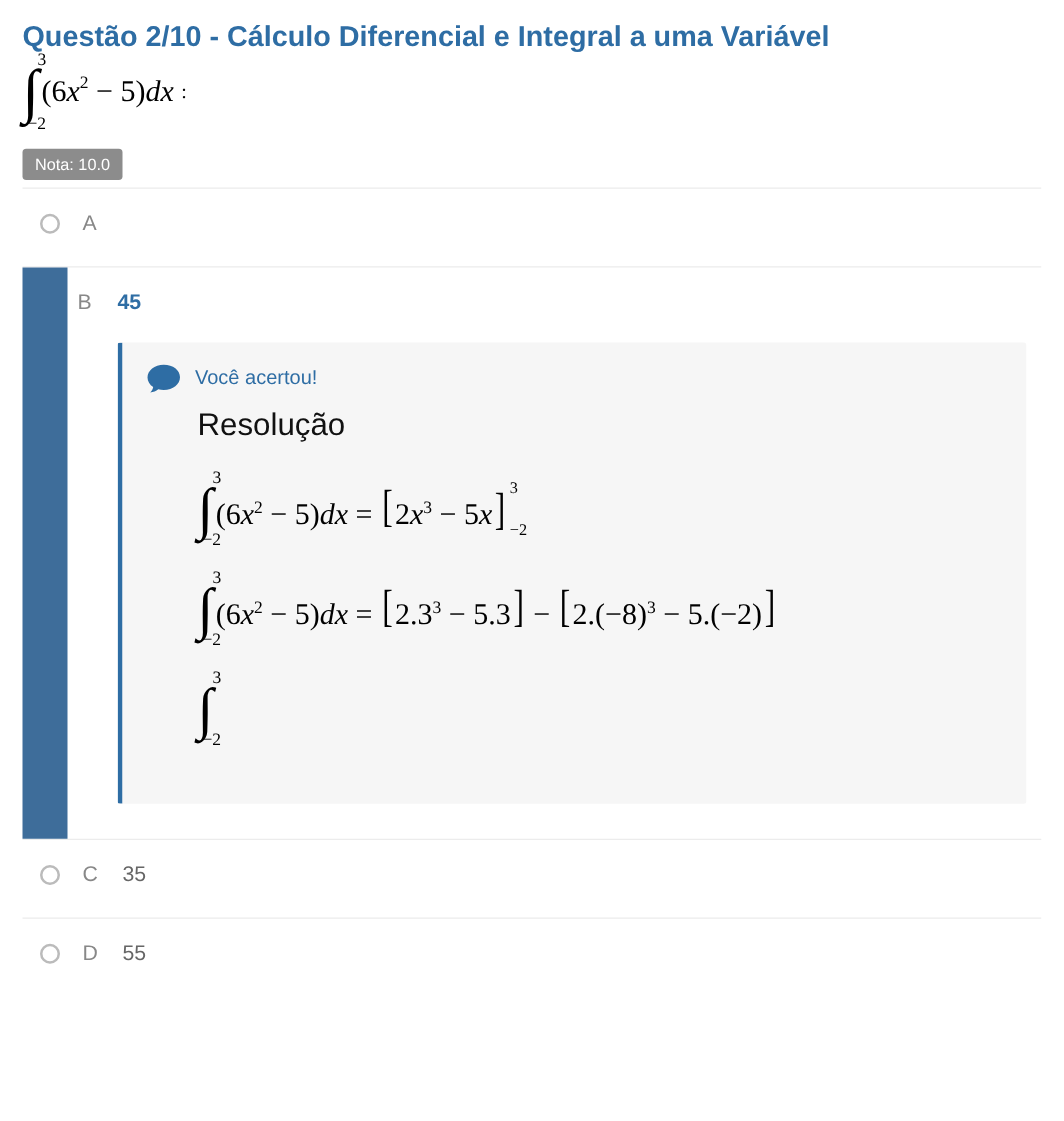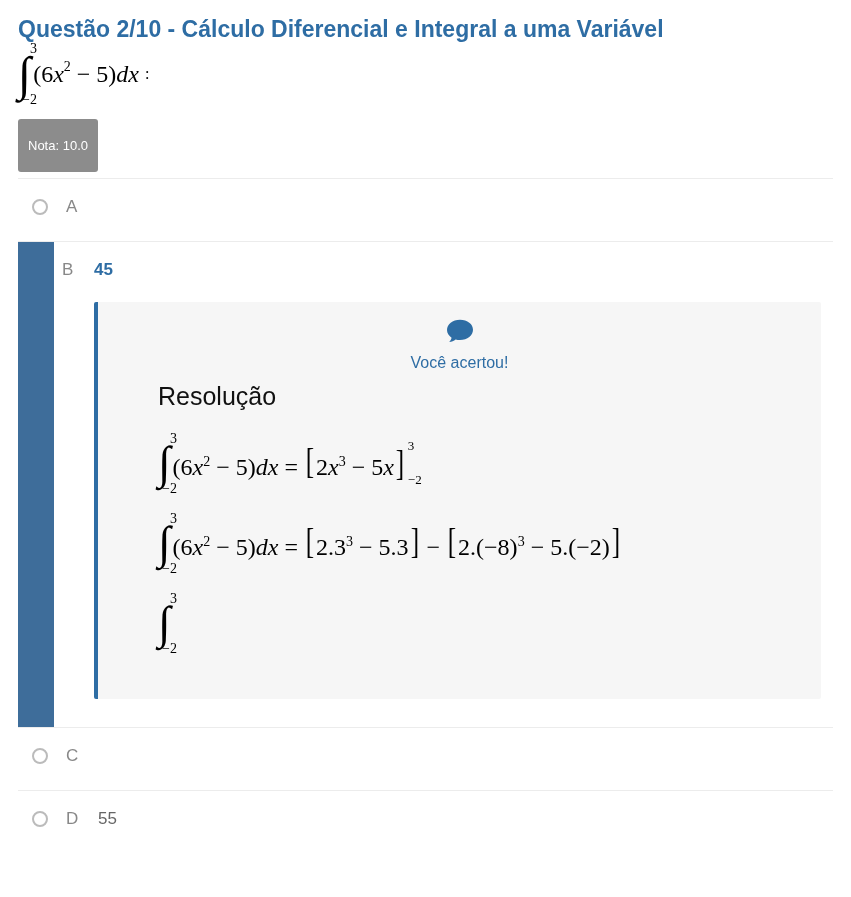--- a/index.html
+++ b/index.html
@@ -66,21 +66,21 @@
   }
   .colon {
     font-size: 16px;
     margin-left: 6px;
   }
   .nota-badge {
     display: inline-block;
     background: #8c8c8c;
     color: #fff;
     font-size: 13px;
-    padding: 19px 10px;
+    padding: 5px 10px;
     border-radius: 3px;
     margin-bottom: 6px;
   }
   .options {
     border-top: 1px solid #ececec;
   }
   .option {
     display: flex;
     align-items: flex-start;
     border-bottom: 1px solid #ececec;
@@ -137,21 +137,20 @@
     background: #f6f6f6;
     border-left: 4px solid #2e6da4;
     padding: 16px 18px 24px 18px;
     border-radius: 2px;
   }
   .fb-head {
     display: flex;
     align-items: center;
     gap: 10px;
     margin-bottom: 10px;
-    flex-direction: column;
   }
   .speech-icon svg {
     width: 30px;
     height: 26px;
     display: block;
   }
   .fb-text {
     color: #2e6da4;
     font-size: 16px;
   }
@@ -315,20 +314,23 @@
 
     </div>
   </div>
 
   <div class="option">
     <div class="strip"></div>
     <div class="radio-col">
       <div class="radio"></div>
     </div>
     <div class="letter-col">C</div>
+    <div class="answer-col">
+      <span class="answer-val">35</span>
+    </div>
   </div>
 
   <div class="option" style="border-bottom:none;">
     <div class="strip"></div>
     <div class="radio-col">
       <div class="radio"></div>
     </div>
     <div class="letter-col">D</div>
     <div class="answer-col">
       <span class="answer-val">55</span>

